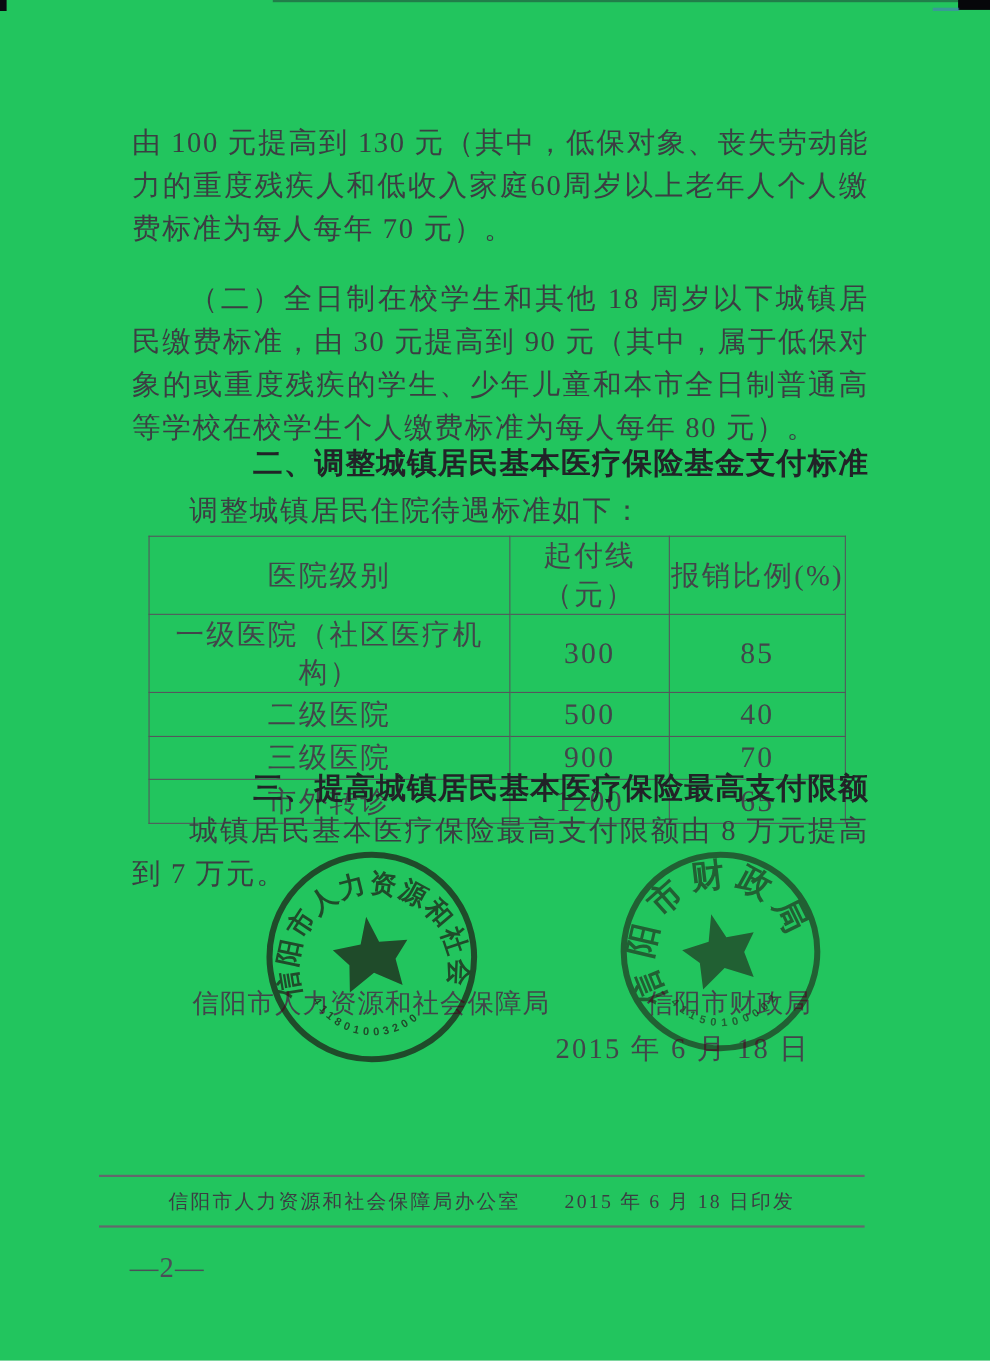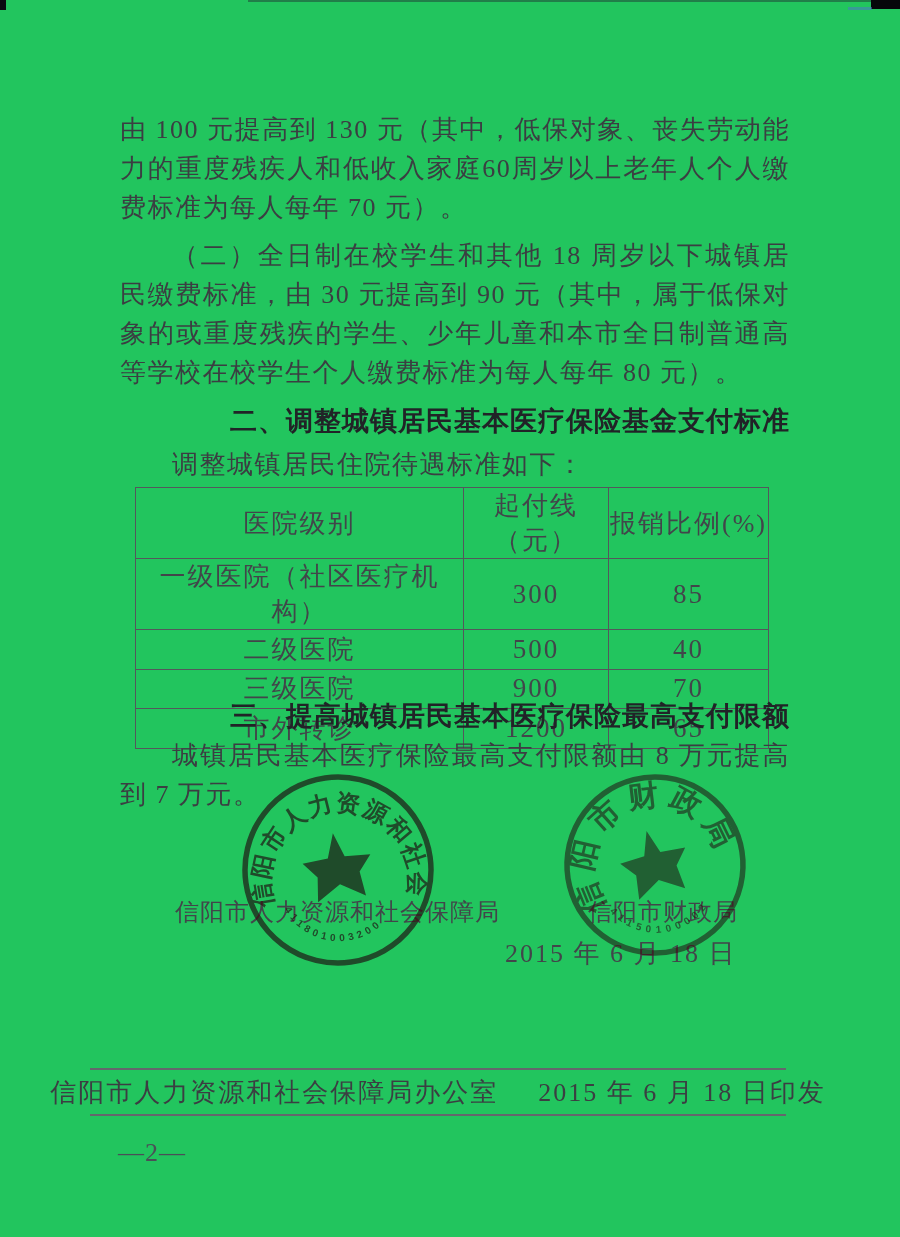--- a/index.html
+++ b/index.html
@@ -26,21 +26,21 @@
   .indent{text-indent:2em;}
   .heading{
     position:absolute;left:120px;width:670px;margin:0;
     font-family:"Liberation Sans","DejaVu Sans",sans-serif;
     font-weight:700;color:#212327;
     font-size:27px;line-height:34px;letter-spacing:1px;
     text-indent:1.85em;
     text-align:right;
   }
   .p1{top:110px;}
-  .p2{top:236px;}
+  .p2{top:252px;}
   .h2{top:404px;}
   .p3{top:445px;}
   .h3{top:699px;}
   .p4{top:736px;}
 
   table.benefits{
     position:absolute;top:487px;left:135px;width:633px;
     border-collapse:collapse;table-layout:fixed;
     font-size:26px;color:#42454a;
   }
@@ -68,21 +68,21 @@
 
   .seal{position:absolute;mix-blend-mode:multiply;pointer-events:none;}
   .seal-left{left:240px;top:772px;transform:rotate(-8deg);}
   .seal-right{left:562px;top:772px;transform:rotate(-14deg);opacity:.92;}
   .seal text{font-family:"Liberation Sans","DejaVu Sans",sans-serif;font-weight:700;}
 
   .footer{
     position:absolute;left:90px;top:1068px;width:696px;
     border-top:2px solid #64676c;border-bottom:2px solid #64676c;
     height:44px;display:flex;align-items:center;justify-content:center;gap:40px;
-    font-size:26px;letter-spacing:2px;color:#3b3e42;white-space:nowrap;
+    font-size:18px;letter-spacing:2px;color:#3b3e42;white-space:nowrap;
   }
   .page-num{
     position:absolute;left:118px;top:1138px;margin:0;
     font-size:26px;letter-spacing:1px;color:#4a4f57;
   }
 </style>
 </head>
 <body>
 
 <div class="page">

